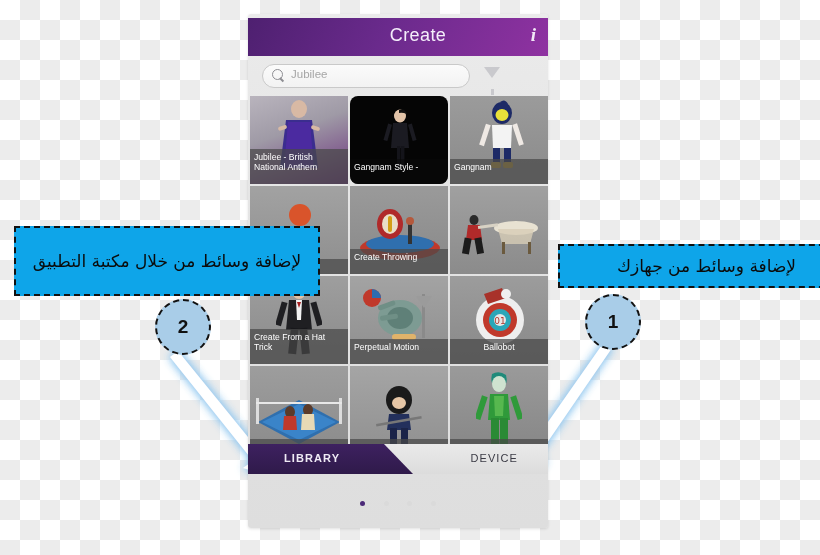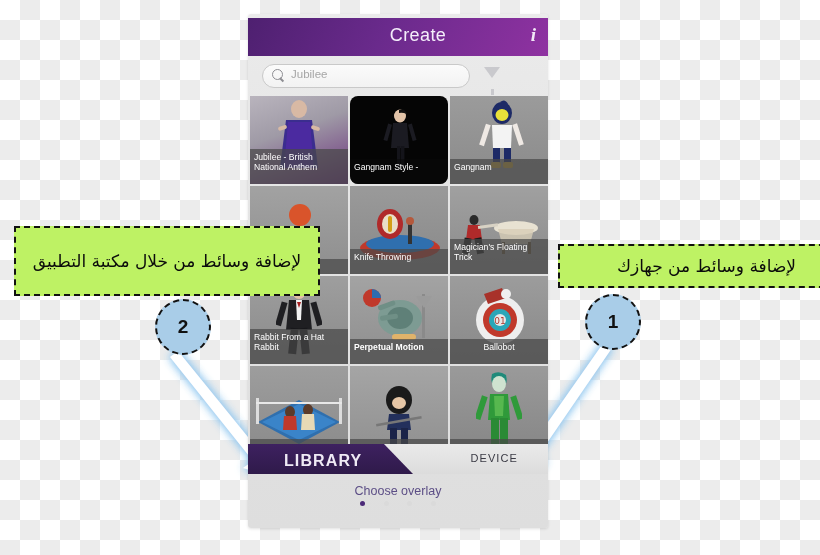--- a/index.html
+++ b/index.html
@@ -80,52 +80,52 @@
 
   
   .fig{position:absolute;}
   .t1{background:linear-gradient(160deg,#b9b4bd 0%,#9f9aa6 40%,#6a2f7c 100%);}
   .t2{background:#000;border-radius:8px;}
   .t3{background:linear-gradient(180deg,#9b9b9b,#8a8a8a);}
   .t4{background:linear-gradient(180deg,#a2a2a2,#8e8e8e);}
   .t5{background:linear-gradient(180deg,#9a9a9a,#888);}
   .t6{background:linear-gradient(180deg,#a0a0a0,#8b8b8b);}
   .t7{background:linear-gradient(180deg,#9e9e9e,#8a8a8a);}
-  .t8{background:linear-gradient(180deg,#a3a3a3,#8e8e8e);font-weight:bold;}
+  .t8{background:linear-gradient(180deg,#a3a3a3,#8e8e8e);}
   .t9{background:linear-gradient(180deg,#9c9c9c,#888);text-align:center;}
   .t10{background:linear-gradient(180deg,#9d9d9d,#8b8b8b);}
   .t11{background:linear-gradient(180deg,#a5a5a5,#909090);}
   .t12{background:linear-gradient(180deg,#9a9a9a,#868686);}
 
   
   #tabbar{
     position:absolute;left:0;bottom:54px;width:300px;height:30px;
     background:linear-gradient(180deg,#eaeaea,#dcdcdc);
   }
   #tab-library{
     position:absolute;left:0;top:0;width:165px;height:30px;
     background:linear-gradient(180deg,#3e2160,#2f1a4a);
     clip-path:polygon(0 0,136px 0,165px 30px,0 30px);
     color:#fff;
   }
-  #tab-library span{position:absolute;left:36px;top:8px;font-size:16px;letter-spacing:1.1px;font-weight:bold;color:#efeaf5;text-align:right;}
+  #tab-library span{position:absolute;left:36px;top:8px;font-size:11px;letter-spacing:1.1px;font-weight:bold;color:#efeaf5;text-align:right;}
   #tab-device{position:absolute;right:0;top:0;width:135px;height:30px;color:#33333c;}
   #tab-device span{position:absolute;right:30px;top:8px;font-size:11px;letter-spacing:1.1px;font-weight:normal;color:#3a3a44;}
 
   #choose{
     position:absolute;left:0;bottom:30px;width:300px;text-align:center;
     font-size:12.5px;color:#5c4e86;
   }
   #dots{position:absolute;left:0;bottom:18px;width:300px;text-align:center;}
   #dots i{display:inline-block;width:5px;height:5px;border-radius:50%;background:#dadada;margin:0 7px;}
   #dots i.on{background:#4b2a78;}
 
   
   .callout{
-    position:absolute;background:#bef264;border:2.5px dashed #111;
+    position:absolute;background:#0ea5e9;border:2.5px dashed #111;
     display:flex;align-items:center;justify-content:center;text-align:left;
     color:#0b0b0b;direction:rtl;
     font-family:"DejaVu Sans",sans-serif;
   }
   #callout-left{left:14px;top:226px;width:306px;height:70px;font-size:17px;line-height:26px;padding:0 8px;box-sizing:border-box;}
   #callout-right{left:558px;top:244px;width:297px;height:44px;font-size:17px;padding:0 8px;box-sizing:border-box;}
 
   .numcircle{
     position:absolute;width:52px;height:52px;border-radius:50%;
     background:#a9cde8;border:2.5px dashed #111;
@@ -233,51 +233,50 @@
     <div class="tile t5">
       <svg class="fig" style="left:6px;top:16px;width:88px;height:60px" viewBox="0 0 88 60">
           <ellipse cx="44" cy="46" rx="40" ry="12" fill="#c0392b"></ellipse>
           <ellipse cx="44" cy="42" rx="34" ry="9" fill="#2f6fae"></ellipse>
           <ellipse cx="34" cy="22" rx="13" ry="15" fill="#b02a2a"></ellipse>
           <ellipse cx="34" cy="22" rx="8" ry="10" fill="#e9dfc8"></ellipse>
           <rect x="32" y="14" width="4" height="16" rx="2" fill="#d4a017"></rect>
           <rect x="52" y="22" width="4" height="20" fill="#333"></rect>
           <circle cx="54" cy="19" r="4" fill="#b5593c"></circle>
         </svg>
-      <div class="label">Knife Throwing</div>
+      <div class="label">Create Throwing</div>
     </div>
 
     <div class="tile t6">
       <svg class="fig" style="left:8px;top:20px;width:84px;height:50px" viewBox="0 0 84 50">
           <ellipse cx="58" cy="22" rx="22" ry="7" fill="#e8e2d2"></ellipse>
           <path d="M40 23 L76 23 L72 38 L44 38 Z" fill="#d7cdb6" opacity=".8"></path>
           <rect x="44" y="36" width="3" height="12" fill="#6b5a3e"></rect>
           <rect x="70" y="36" width="3" height="12" fill="#6b5a3e"></rect>
           <ellipse cx="16" cy="14" rx="4.5" ry="5" fill="#2a2a2a"></ellipse>
           <path d="M10 19 L22 19 L24 34 L8 34 Z" fill="#b02a2a"></path>
           <rect x="6" y="32" width="7" height="16" fill="#1c1c1c" transform="rotate(10 9 36)"></rect>
           <rect x="17" y="32" width="7" height="16" fill="#1c1c1c" transform="rotate(-10 20 36)"></rect>
           <rect x="20" y="20" width="20" height="3" fill="#d8d2c4" transform="rotate(-8 20 21)"></rect>
         </svg>
-      <div class="label">Magician's Floating Trick</div>
     </div>
 
     <div class="tile t7">
       <svg class="fig" style="left:26px;top:4px;width:46px;height:78px" viewBox="0 0 46 78">
           <ellipse cx="23" cy="11" rx="7" ry="8" fill="#e3c3a6"></ellipse>
           <path d="M16 3 q7 -5 14 2 q-7 -2 -14 -2Z" fill="#1a1a1a"></path>
           <path d="M13 20 L33 20 L36 50 L10 50 Z" fill="#1f1f22"></path>
           <path d="M20 20 L26 20 L25 40 L21 40 Z" fill="#f2f2f2"></path>
           <path d="M21 22 L25 22 L23 28 Z" fill="#a61f1f"></path>
           <rect x="14" y="48" width="8" height="26" fill="#17171a" transform="rotate(6 18 56)"></rect>
           <rect x="24" y="48" width="8" height="26" fill="#17171a" transform="rotate(-6 28 56)"></rect>
           <rect x="4" y="22" width="6" height="24" fill="#1f1f22" transform="rotate(16 7 28)"></rect>
           <rect x="36" y="22" width="6" height="24" fill="#1f1f22" transform="rotate(-16 39 28)"></rect>
         </svg>
-      <div class="label">Rabbit From a Hat Rabbit</div>
+      <div class="label">Create From a Hat Trick</div>
     </div>
 
     <div class="tile t8">
       <svg class="fig" style="left:6px;top:8px;width:88px;height:66px" viewBox="0 0 88 66">
           <circle cx="16" cy="14" r="9" fill="#c0392b"></circle>
           <path d="M16 5 a9 9 0 0 1 9 9 l-9 0Z" fill="#2d6cb0"></path>
           <ellipse cx="44" cy="34" rx="22" ry="18" fill="#7d9b93"></ellipse>
           <ellipse cx="44" cy="34" rx="13" ry="11" fill="#5f8078"></ellipse>
           <rect x="22" y="22" width="18" height="5" rx="2" fill="#6f8f86" transform="rotate(-20 22 24)"></rect>
           <rect x="24" y="32" width="18" height="5" rx="2" fill="#6f8f86" transform="rotate(-8 24 34)"></rect>
@@ -346,21 +345,20 @@
 
   <div id="tabbar">
     <div id="tab-library">
       <span>LIBRARY</span>
     </div>
     <div id="tab-device">
       <span>DEVICE</span>
     </div>
   </div>
 
-  <div id="choose">Choose overlay</div>
 
   <div id="dots">
     <i class="on"></i>
     <i></i>
     <i></i>
     <i></i>
   </div>
 
 </div>
 

